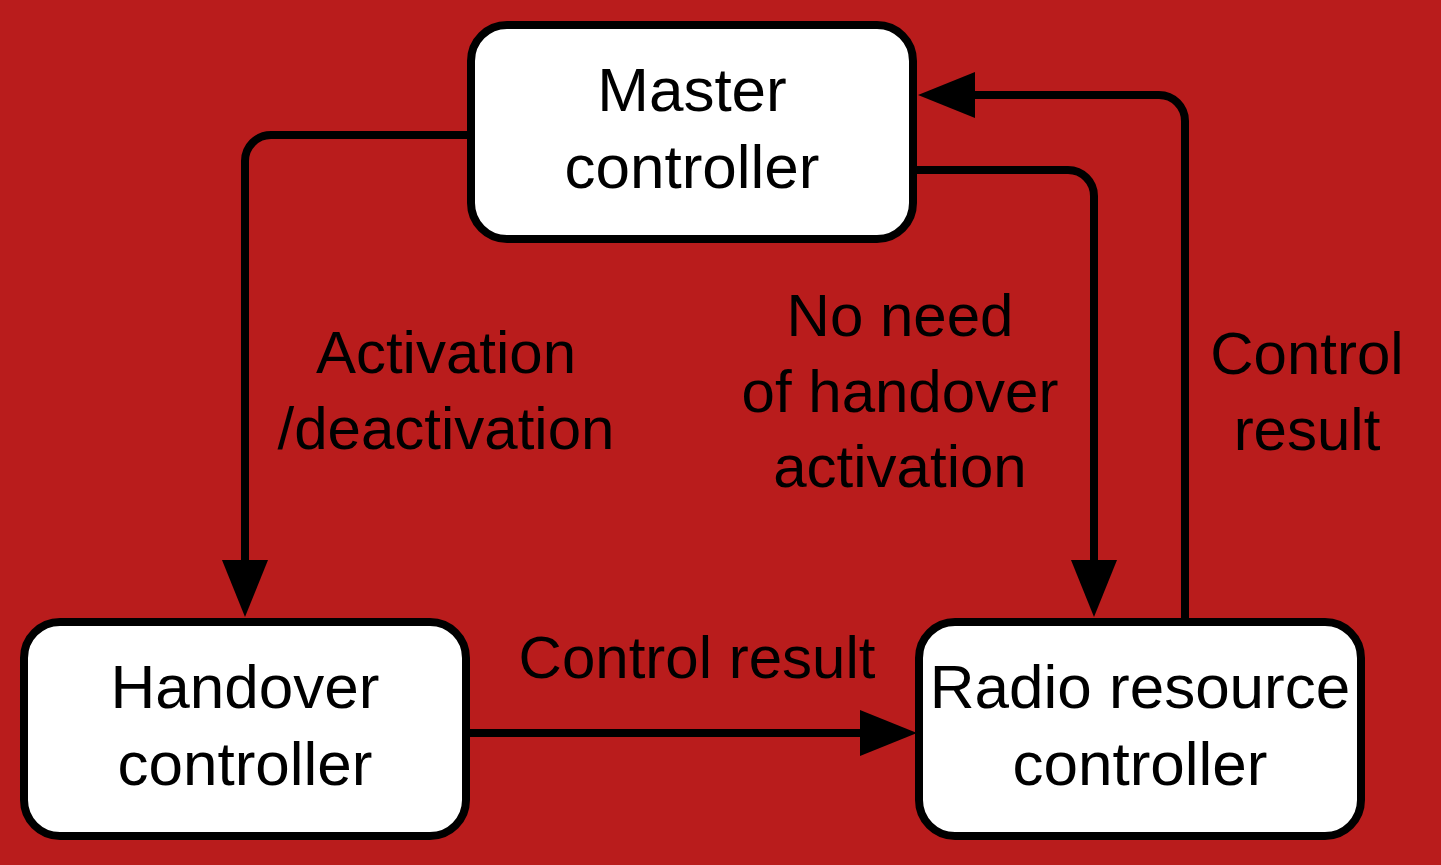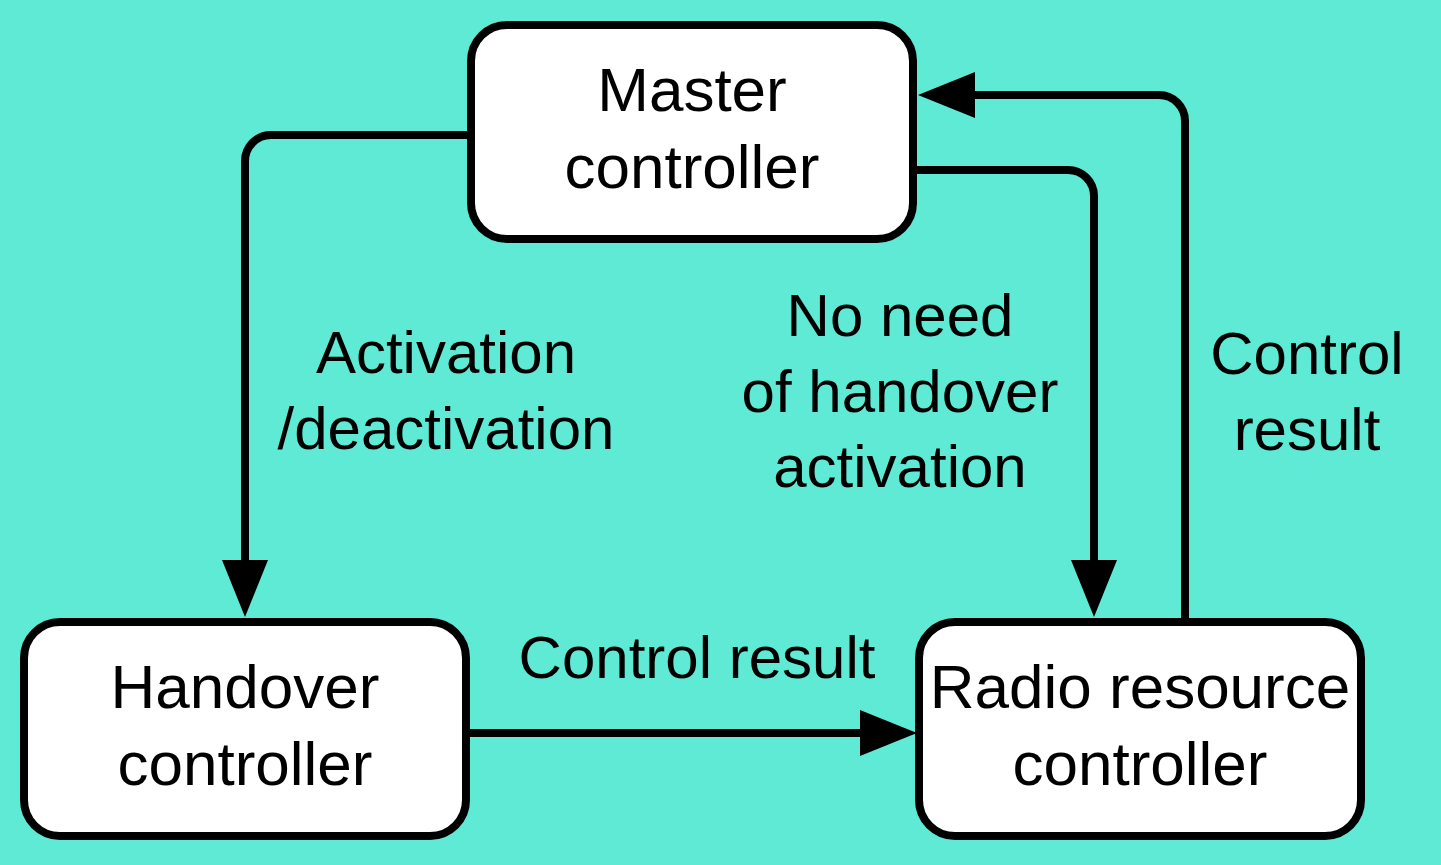--- a/index.html
+++ b/index.html
@@ -4,21 +4,21 @@
 <style>
   html, body {
     margin: 0;
     padding: 0;
     background: #ffffff;
   }
   #diagram-root {
     position: relative;
     width: 1441px;
     height: 865px;
-    background: #5eead4;
+    background: #b91c1c;
     font-family: "Liberation Sans", sans-serif;
     overflow: hidden;
   }
   #diagram-svg {
     position: absolute;
     top: 0;
     left: 0;
     width: 1441px;
     height: 865px;
     display: block;

